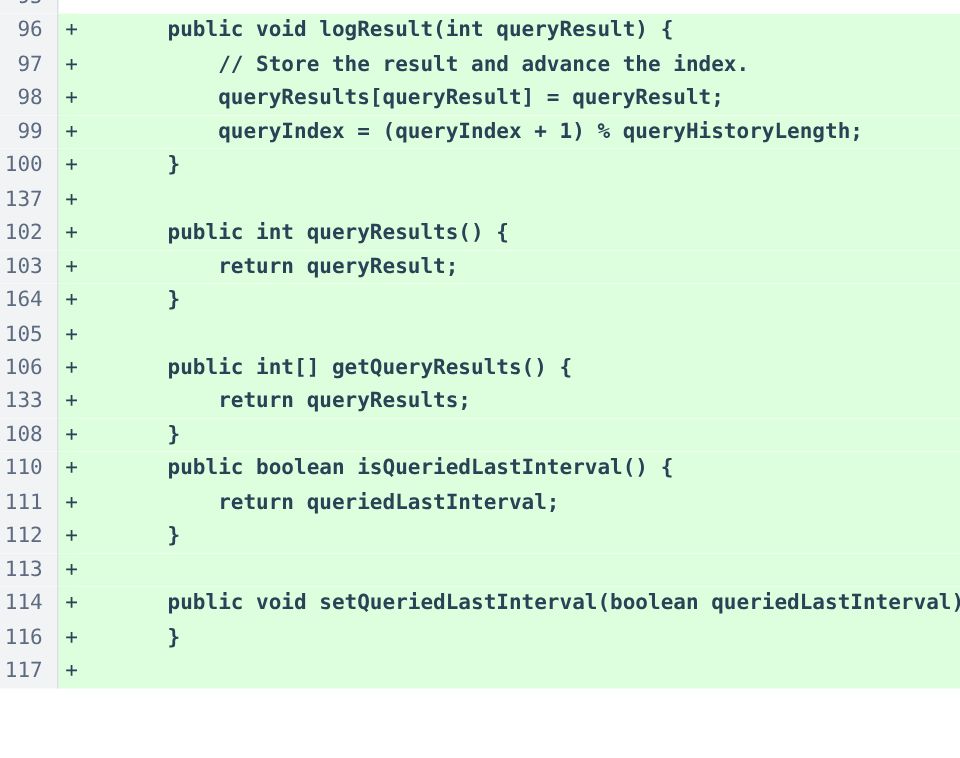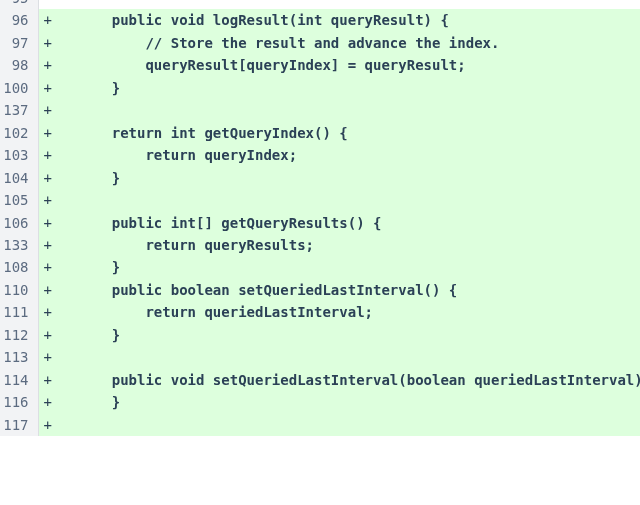--- a/index.html
+++ b/index.html
@@ -112,44 +112,49 @@
           <td class="code">    public void logResult(int queryResult) {</td>
         </tr>
         <tr class="add">
           <td class="line-num">97</td>
           <td class="marker">+</td>
           <td class="code">        // Store the result and advance the index.</td>
         </tr>
         <tr class="add">
           <td class="line-num">98</td>
           <td class="marker">+</td>
-          <td class="code">        queryResult[queryIndex] = queryResult;</td>
+          <td class="code">        queryResults[queryResult] = queryResult;</td>
+        </tr>
+        <tr class="add">
+          <td class="line-num">99</td>
+          <td class="marker">+</td>
+          <td class="code">        queryIndex = (queryIndex + 1) % queryHistoryLength;</td>
         </tr>
         <tr class="add">
           <td class="line-num">100</td>
           <td class="marker">+</td>
           <td class="code">    }</td>
         </tr>
         <tr class="add">
           <td class="line-num">137</td>
           <td class="marker">+</td>
           <td class="code"></td>
         </tr>
         <tr class="add">
           <td class="line-num">102</td>
           <td class="marker">+</td>
-          <td class="code">    return int getQueryIndex() {</td>
+          <td class="code">    public int queryResults() {</td>
         </tr>
         <tr class="add">
           <td class="line-num">103</td>
           <td class="marker">+</td>
-          <td class="code">        return queryIndex;</td>
-        </tr>
-        <tr class="add">
-          <td class="line-num">104</td>
+          <td class="code">        return queryResult;</td>
+        </tr>
+        <tr class="add">
+          <td class="line-num">164</td>
           <td class="marker">+</td>
           <td class="code">    }</td>
         </tr>
         <tr class="add">
           <td class="line-num">105</td>
           <td class="marker">+</td>
           <td class="code"></td>
         </tr>
         <tr class="add">
           <td class="line-num">106</td>
@@ -162,21 +167,21 @@
           <td class="code">        return queryResults;</td>
         </tr>
         <tr class="add">
           <td class="line-num">108</td>
           <td class="marker">+</td>
           <td class="code">    }</td>
         </tr>
         <tr class="add">
           <td class="line-num">110</td>
           <td class="marker">+</td>
-          <td class="code">    public boolean setQueriedLastInterval() {</td>
+          <td class="code">    public boolean isQueriedLastInterval() {</td>
         </tr>
         <tr class="add">
           <td class="line-num">111</td>
           <td class="marker">+</td>
           <td class="code">        return queriedLastInterval;</td>
         </tr>
         <tr class="add">
           <td class="line-num">112</td>
           <td class="marker">+</td>
           <td class="code">    }</td>

